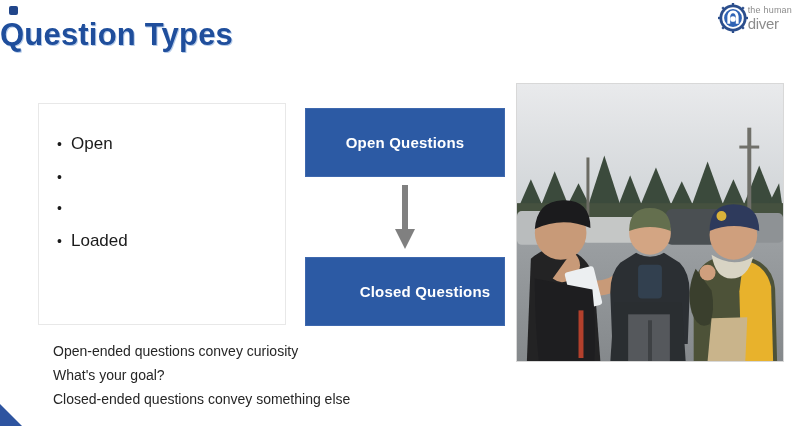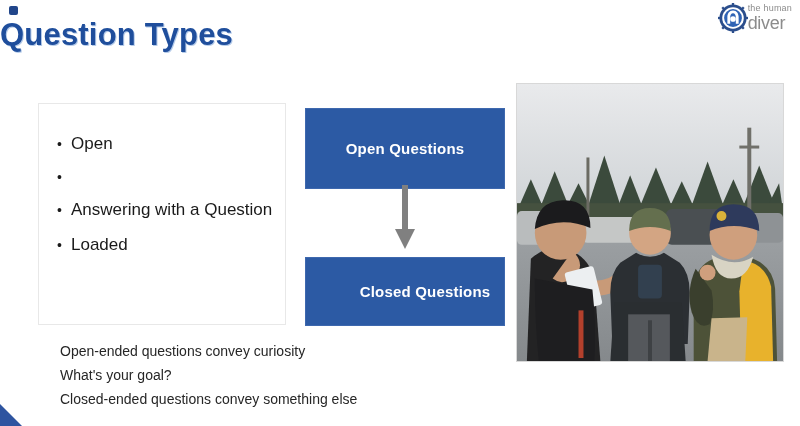--- a/index.html
+++ b/index.html
@@ -52,21 +52,21 @@
     flex-direction: column;
     line-height: 1;
   }
   #logo .words .top {
     font-size: 9px;
     color: #8C8C8C;
     letter-spacing: .2px;
     margin-bottom: 1px;
   }
   #logo .words .bottom {
-    font-size: 18px;
+    font-size: 15px;
     color: #8C8C8C;
     letter-spacing: -.3px;
   }
 
   
   #title {
     position: absolute;
     left: 0;
     right: 0;
     top: 17px;
@@ -117,21 +117,21 @@
     border: 1px solid #3E68AE;
     box-sizing: border-box;
     display: flex;
     align-items: center;
     justify-content: center;
     color: #ffffff;
     font-size: 15px;
     font-weight: bold;
     letter-spacing: .2px;
   }
-  #box-open   { top: 108px; height: 81px; }
+  #box-open   { top: 108px; height: 69px; }
   #box-closed { top: 257px; height: 69px; padding-left: 40px; }
 
   
   #flow-arrow {
     position: absolute;
     left: 393px;
     top: 185px;
     width: 24px;
     height: 66px;
   }
@@ -153,21 +153,20 @@
   
   #footer {
     position: absolute;
     left: 53px;
     top: 343px;
   }
   #footer div {
     font-size: 14px;
     color: #262626;
     margin-bottom: 8px;
-    margin-left: 7px;
   }
 </style>
 </head>
 <body>
 
 <div id="slide">
 
   <div id="corner-dot"></div>
   <div id="corner-wedge"></div>
 
@@ -201,21 +200,20 @@
     <ul id="bullets">
       <li>
         <span class="dot">•</span>
         <span>Open</span>
       </li>
       <li>
         <span class="dot">•</span>
       </li>
       <li>
         <span class="dot">•</span>
-        <span>Answering with a Question</span>
       </li>
       <li>
         <span class="dot">•</span>
         <span>Loaded</span>
       </li>
     </ul>
   </div>
 
   <div class="flow-box" id="box-open">Open Questions</div>
 

